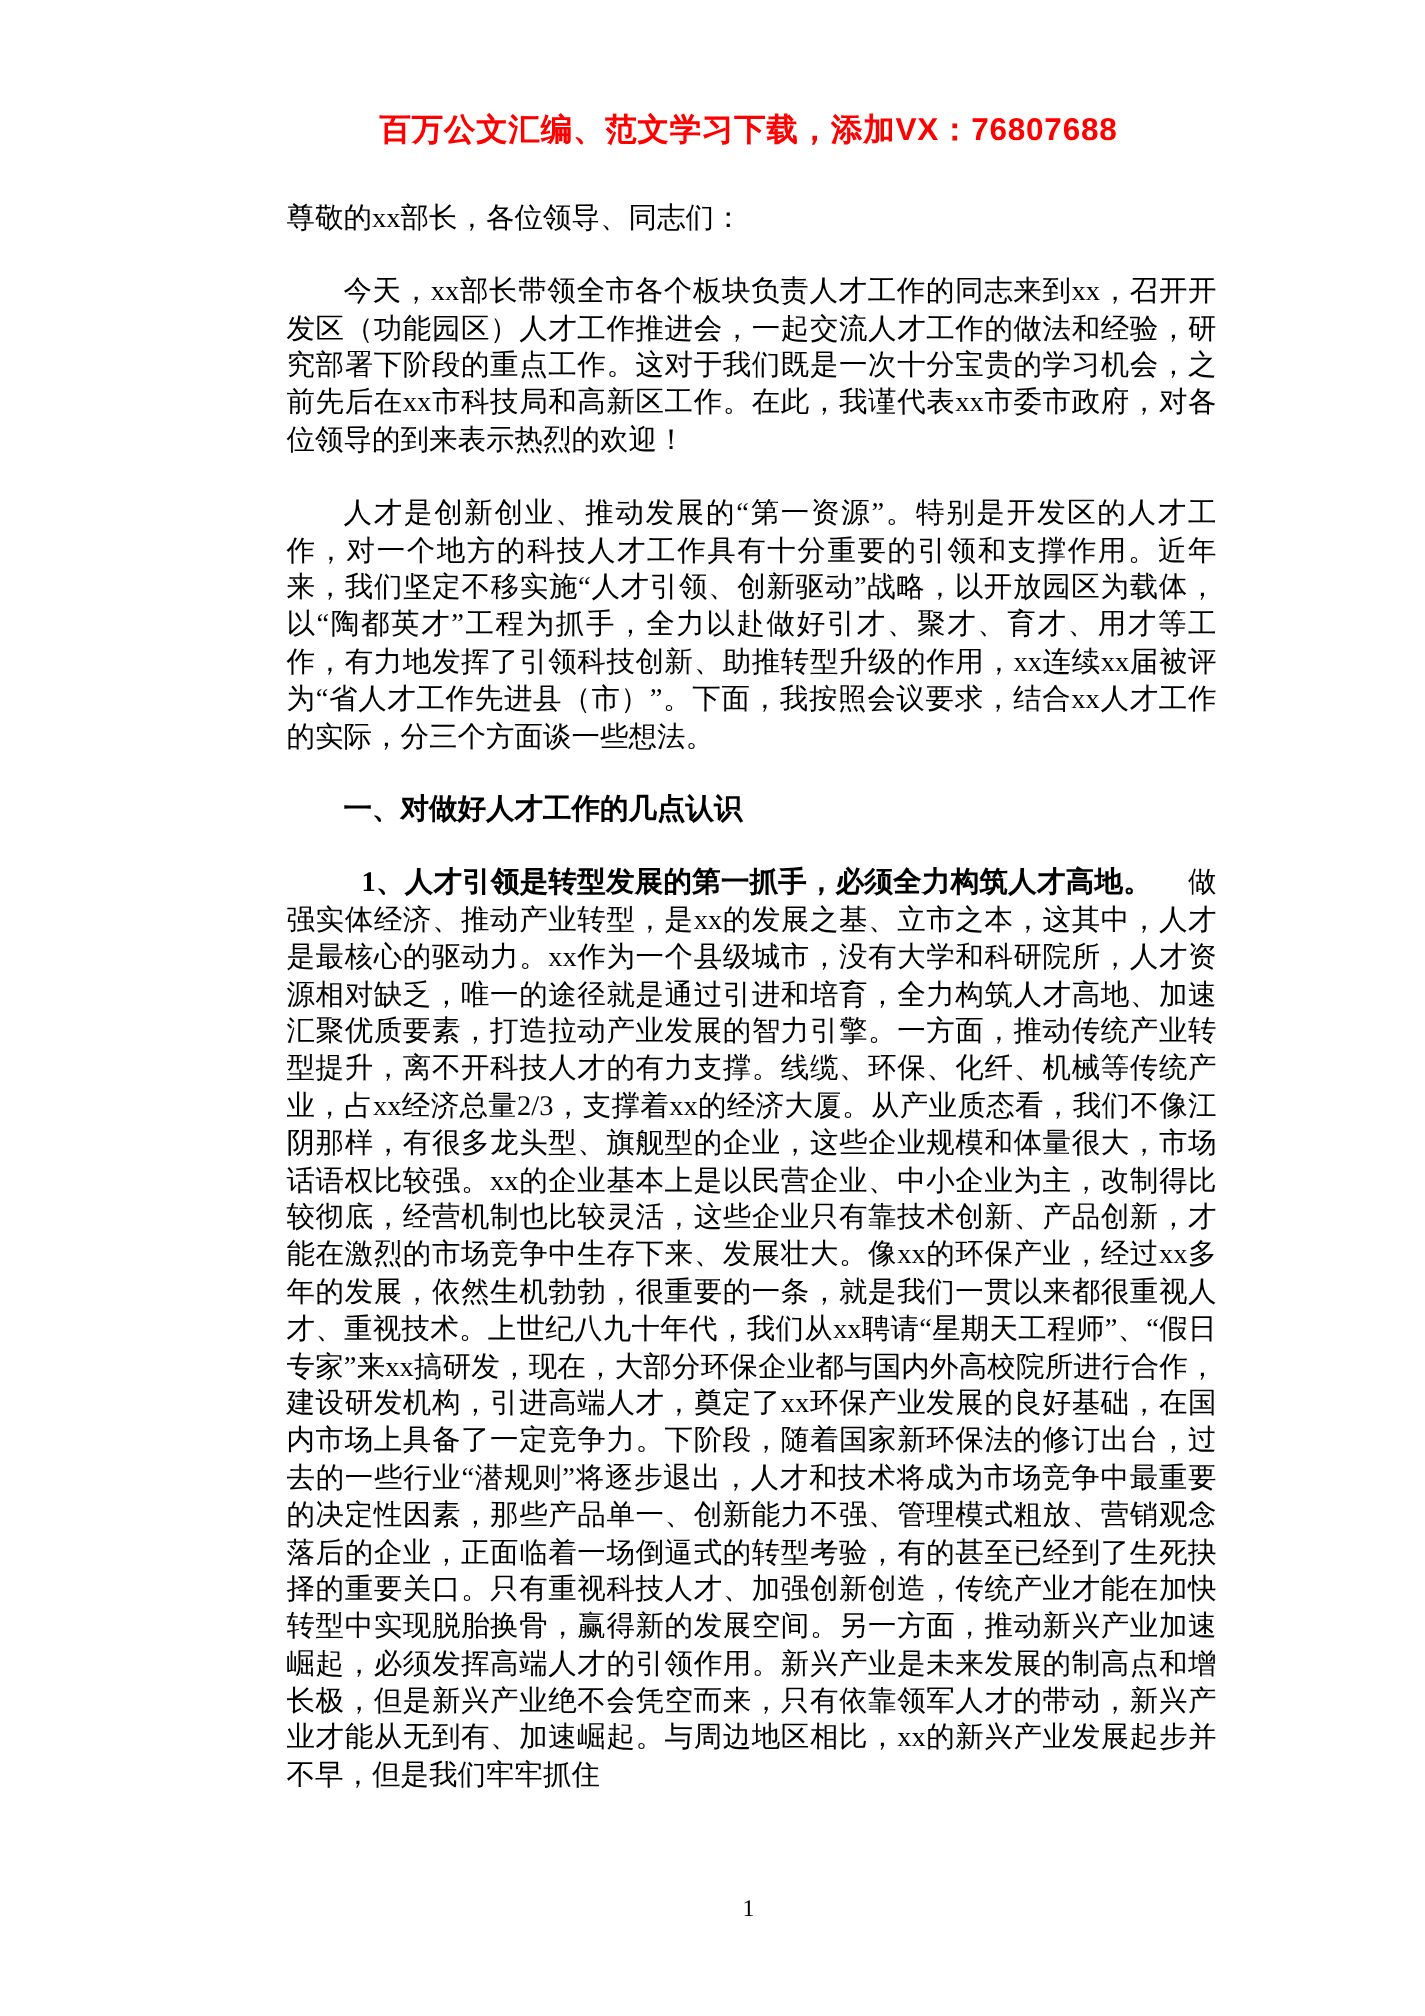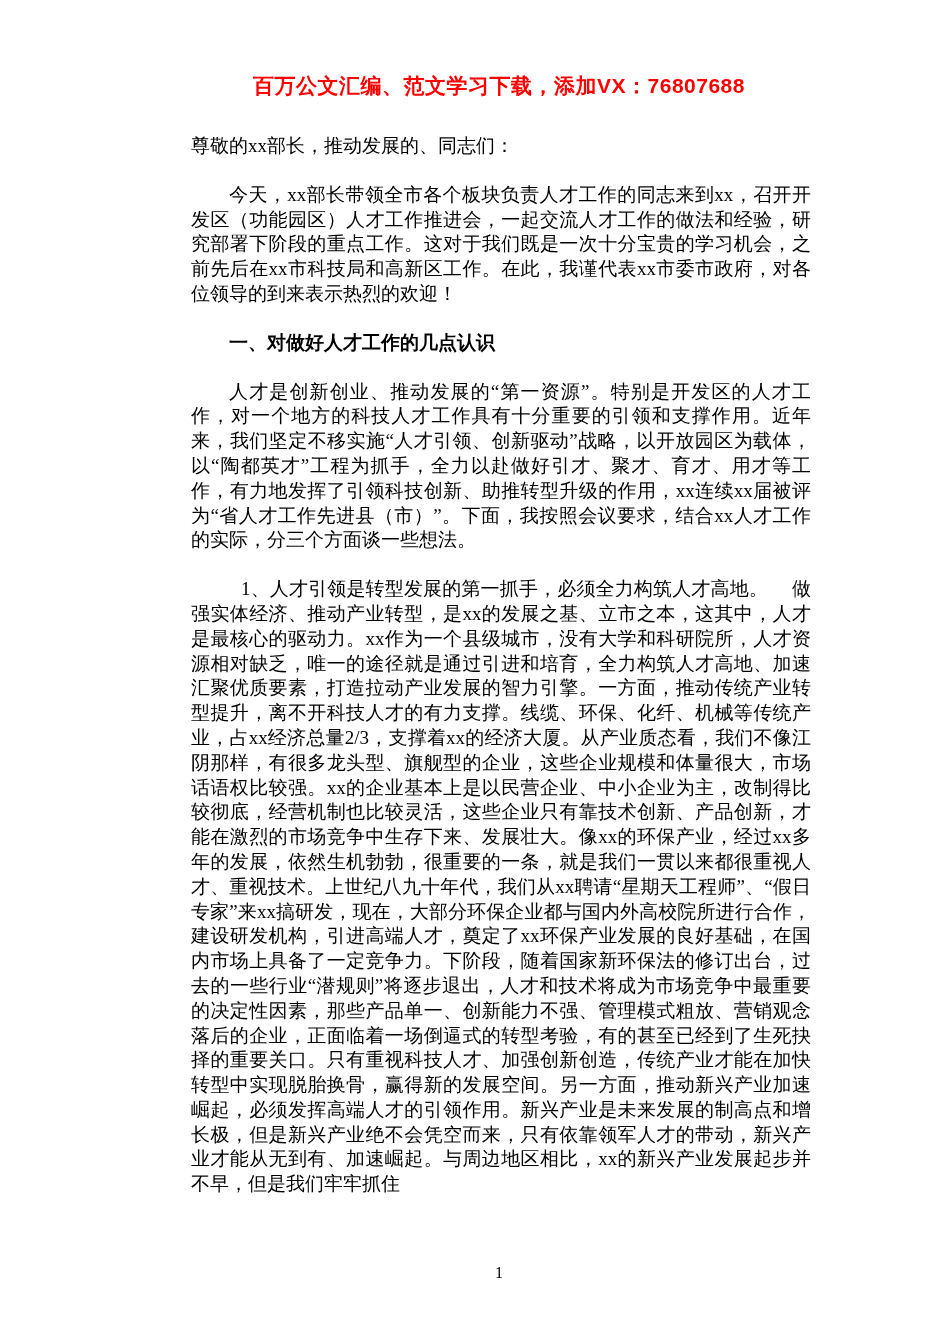--- a/index.html
+++ b/index.html
@@ -31,46 +31,46 @@
     top: 86px;
     left: 143px;
     width: 668px;
     font-size: 19px;
     line-height: 24.8px;
     text-align: justify;
   }
   .para { text-indent: 2em; }
   .salutation { text-indent: 0; }
   .heading { font-weight: bold; }
-  .bold { font-weight: normal; }
+  .bold { font-weight: bold; }
   .page-number {
     position: absolute;
     bottom: 74px;
     left: 0;
     width: 100%;
     text-align: center;
     font-size: 16px;
   }
 </style>
 </head>
 <body>
 
 <div class="page">
 
   <div class="promo-header">百万公文汇编、范文学习下载，添加VX：76807688</div>
 
   <div class="doc-body">
 
-    <p class="para salutation">尊敬的xx部长，推动发展的、同志们：</p>
+    <p class="para salutation">尊敬的xx部长，各位领导、同志们：</p>
 
     <p class="para">今天，xx部长带领全市各个板块负责人才工作的同志来到xx，召开开发区（功能园区）人才工作推进会，一起交流人才工作的做法和经验，研究部署下阶段的重点工作。这对于我们既是一次十分宝贵的学习机会，之前先后在xx市科技局和高新区工作。在此，我谨代表xx市委市政府，对各位领导的到来表示热烈的欢迎！</p>
 
+    <p class="para">人才是创新创业、推动发展的“第一资源”。特别是开发区的人才工作，对一个地方的科技人才工作具有十分重要的引领和支撑作用。近年来，我们坚定不移实施“人才引领、创新驱动”战略，以开放园区为载体，以“陶都英才”工程为抓手，全力以赴做好引才、聚才、育才、用才等工作，有力地发挥了引领科技创新、助推转型升级的作用，xx连续xx届被评为“省人才工作先进县（市）”。下面，我按照会议要求，结合xx人才工作的实际，分三个方面谈一些想法。</p>
+
     <p class="para heading">一、对做好人才工作的几点认识</p>
-
-    <p class="para">人才是创新创业、推动发展的“第一资源”。特别是开发区的人才工作，对一个地方的科技人才工作具有十分重要的引领和支撑作用。近年来，我们坚定不移实施“人才引领、创新驱动”战略，以开放园区为载体，以“陶都英才”工程为抓手，全力以赴做好引才、聚才、育才、用才等工作，有力地发挥了引领科技创新、助推转型升级的作用，xx连续xx届被评为“省人才工作先进县（市）”。下面，我按照会议要求，结合xx人才工作的实际，分三个方面谈一些想法。</p>
 
 
     <p class="para"><span class="bold">1、人才引领是转型发展的第一抓手，必须全力构筑人才高地。</span><span>做强实体经济、推动产业转型，是xx的发展之基、立市之本，这其中，人才是最核心的驱动力。xx作为一个县级城市，没有大学和科研院所，人才资源相对缺乏，唯一的途径就是通过引进和培育，全力构筑人才高地、加速汇聚优质要素，打造拉动产业发展的智力引擎。一方面，推动传统产业转型提升，离不开科技人才的有力支撑。线缆、环保、化纤、机械等传统产业，占xx经济总量2/3，支撑着xx的经济大厦。从产业质态看，我们不像江阴那样，有很多龙头型、旗舰型的企业，这些企业规模和体量很大，市场话语权比较强。xx的企业基本上是以民营企业、中小企业为主，改制得比较彻底，经营机制也比较灵活，这些企业只有靠技术创新、产品创新，才能在激烈的市场竞争中生存下来、发展壮大。像xx的环保产业，经过xx多年的发展，依然生机勃勃，很重要的一条，就是我们一贯以来都很重视人才、重视技术。上世纪八九十年代，我们从xx聘请“星期天工程师”、“假日专家”来xx搞研发，现在，大部分环保企业都与国内外高校院所进行合作，建设研发机构，引进高端人才，奠定了xx环保产业发展的良好基础，在国内市场上具备了一定竞争力。下阶段，随着国家新环保法的修订出台，过去的一些行业“潜规则”将逐步退出，人才和技术将成为市场竞争中最重要的决定性因素，那些产品单一、创新能力不强、管理模式粗放、营销观念落后的企业，正面临着一场倒逼式的转型考验，有的甚至已经到了生死抉择的重要关口。只有重视科技人才、加强创新创造，传统产业才能在加快转型中实现脱胎换骨，赢得新的发展空间。另一方面，推动新兴产业加速崛起，必须发挥高端人才的引领作用。新兴产业是未来发展的制高点和增长极，但是新兴产业绝不会凭空而来，只有依靠领军人才的带动，新兴产业才能从无到有、加速崛起。与周边地区相比，xx的新兴产业发展起步并不早，但是我们牢牢抓住</span></p>
 
   </div>
 
   <div class="page-number">1</div>
 
 </div>
 

